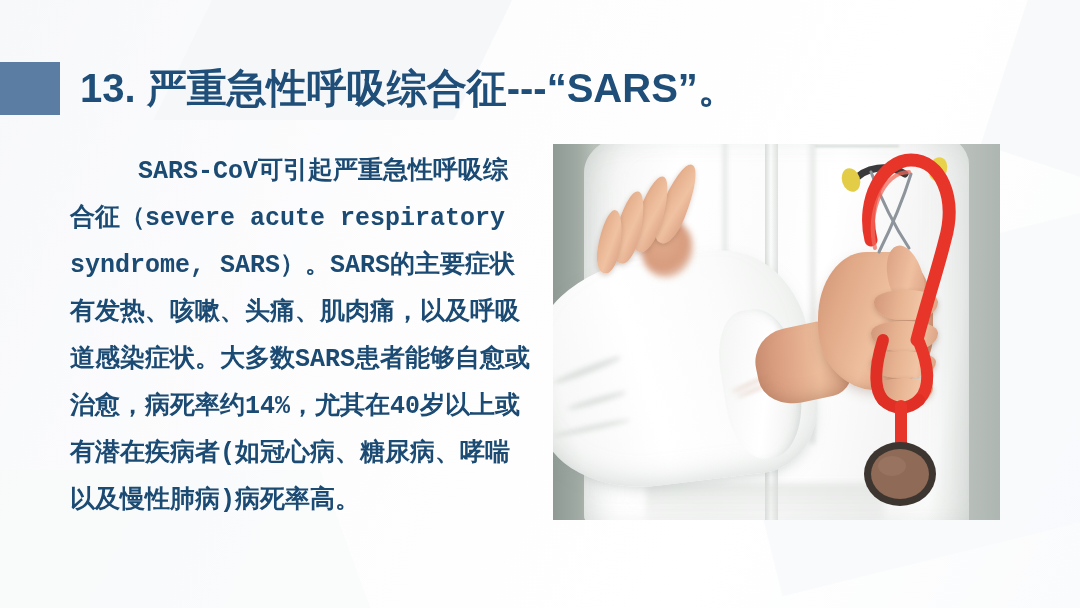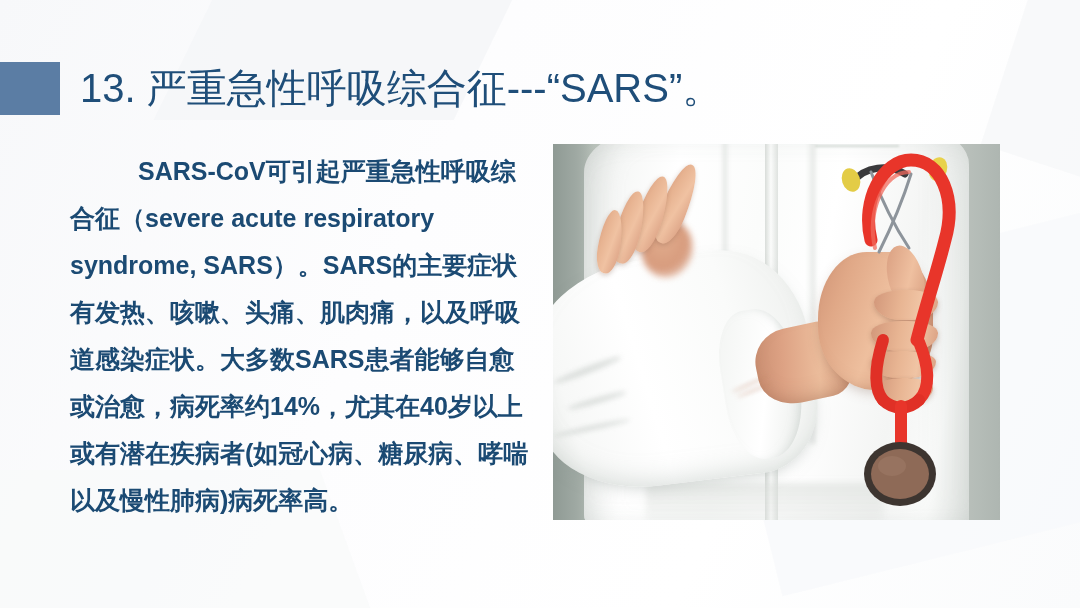--- a/index.html
+++ b/index.html
@@ -67,39 +67,40 @@
     position: absolute;
     left: 0; top: 62px;
     width: 60px; height: 53px;
     background: #5b7da4;
   }
   .slide-title {
     position: absolute;
     left: 80px; top: 60px;
     font-size: 40px;
     line-height: 56px;
-    font-weight: 400;
+    font-weight: 700;
     color: #1f4e79;
     white-space: nowrap;
     letter-spacing: 0px;
   }
 
   
   .body-text {
     position: absolute;
     left: 70px;
     top: 148px;
     width: 460px;
     font-size: 25px;
     font-weight: bold;
     line-height: 47px;
     color: #1b4a73;
     text-indent: 68px;
     text-align: left;
     letter-spacing: 0px;
+    font-family: Liberation Mono, monospace;
   }
 
   
   .photo {
     position: absolute;
     left: 553px; top: 144px;
     width: 447px; height: 376px;
     overflow: hidden;
     background: #a8b3ae;
   }

